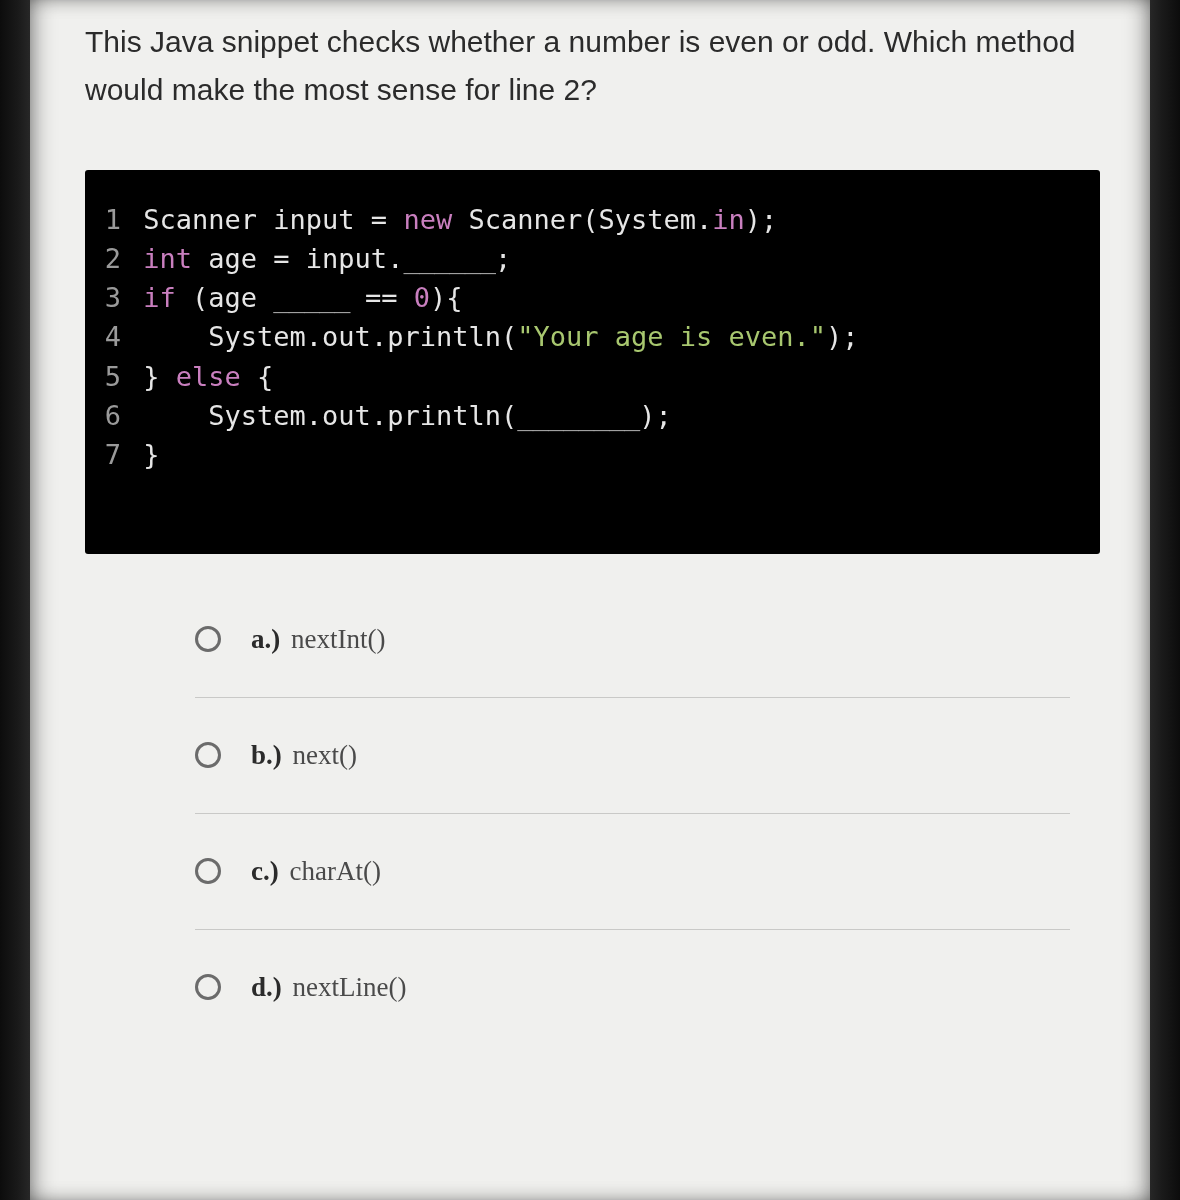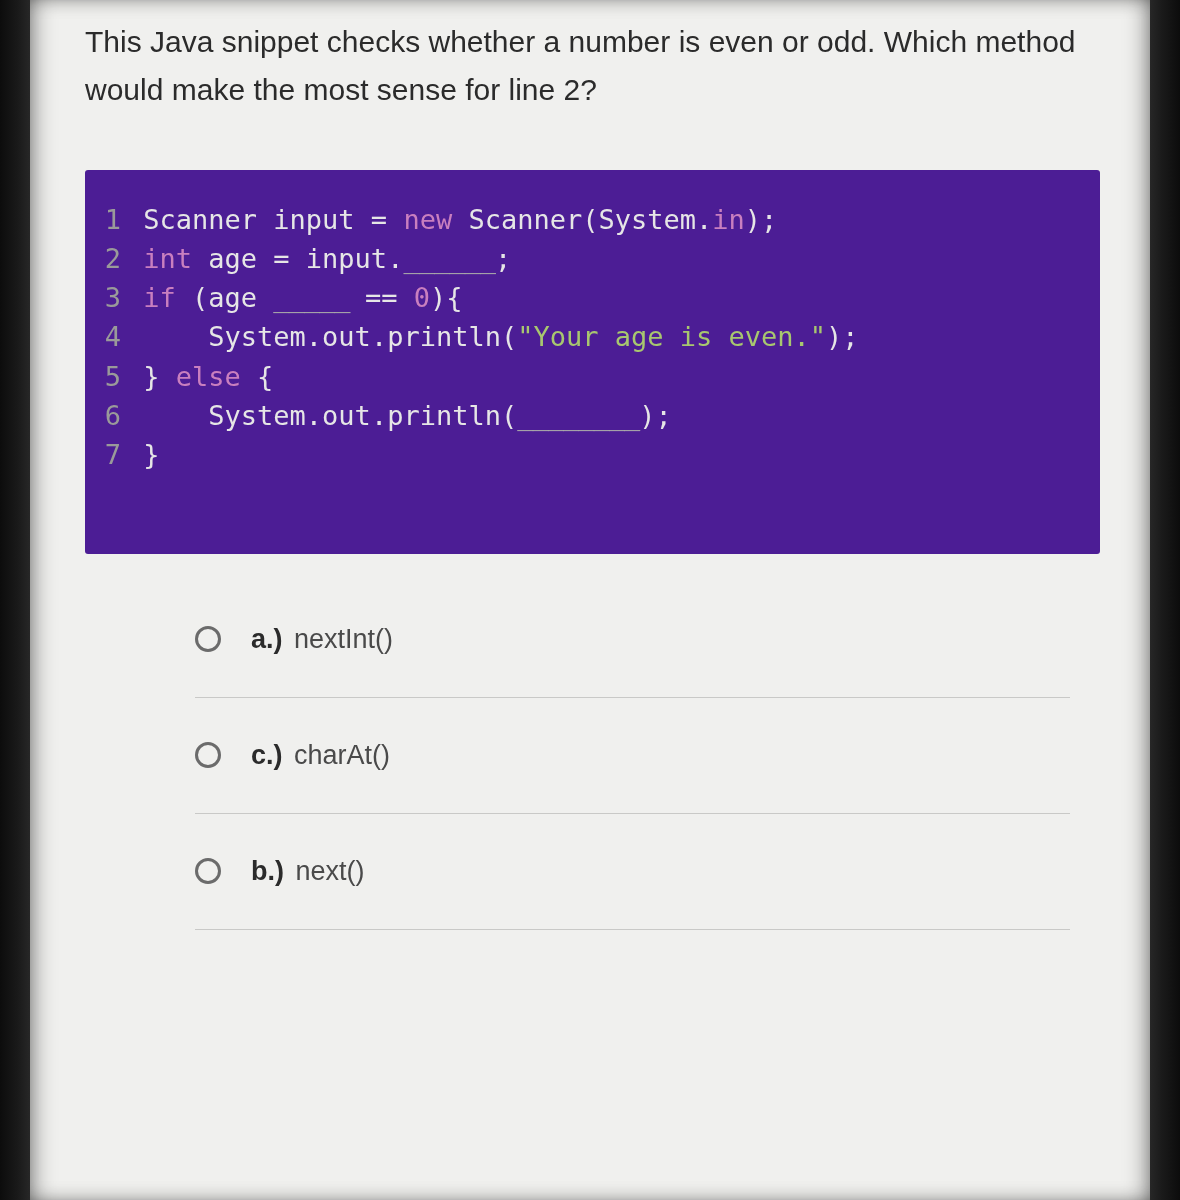--- a/index.html
+++ b/index.html
@@ -32,21 +32,21 @@
     background: linear-gradient(270deg, #0c0c0c 0%, #1a1a1a 60%, #272727 100%);
   }
   .question {
     font-size: 30px;
     line-height: 1.6;
     color: #2b2b2b;
     margin-bottom: 56px;
     font-weight: 400;
   }
   .code-block {
-    background: #4c1d95;
+    background: #000000;
     color: #eee;
     font-family: "Menlo", "Consolas", monospace;
     font-size: 27px;
     line-height: 1.45;
     padding: 30px 12px 80px 12px;
     border-radius: 3px;
     margin-bottom: 70px;
     white-space: pre;
     overflow: hidden;
   }
@@ -57,20 +57,21 @@
   .op { color: #e6e6e6; }
   .cls { color: #e6e6e6; }
   .num { color: #c97fbf; }
   .str { color: #a8c76f; }
   .pun { color: #e6e6e6; }
   .in { color: #c97fbf; }
   .blank { color:#aaa; letter-spacing:-1px;}
   .answers {
     padding-left: 110px;
     padding-right: 30px;
+    font-family: Liberation Serif, serif;
   }
   .option {
     display: flex;
     align-items: center;
     gap: 30px;
     border-bottom: 1px solid #c9c9c7;
     padding: 42px 0 42px 0;
     cursor: pointer;
   }
   .option:first-child { padding-top: 0; }
@@ -105,21 +106,25 @@
 <span class="ln">6</span> <span>    </span><span class="cls">System</span><span class="pun">.</span><span class="id">out</span><span class="pun">.</span><span class="id">println</span><span class="pun">(</span><span class="blank">________</span><span class="pun">)</span><span class="pun">;</span>
 <span class="ln">7</span> <span class="pun">}</span></div>
 
   <div class="answers">
     <div class="option">
       <div class="radio"></div>
       <div class="opt-text"><span class="label">a.)</span> <span>nextInt()</span></div>
     </div>
     <div class="option">
       <div class="radio"></div>
-      <div class="opt-text"><span class="label">c.)</span> <span>charAt()</span></div>
+      <div class="opt-text"><span class="label">b.)</span> <span>next()</span></div>
     </div>
     <div class="option">
       <div class="radio"></div>
-      <div class="opt-text"><span class="label">b.)</span> <span>next()</span></div>
+      <div class="opt-text"><span class="label">c.)</span> <span>charAt()</span></div>
+    </div>
+    <div class="option" style="border-bottom:none;">
+      <div class="radio"></div>
+      <div class="opt-text"><span class="label">d.)</span> <span>nextLine()</span></div>
     </div>
   </div>
 
 </div>
 
 </body></html>

